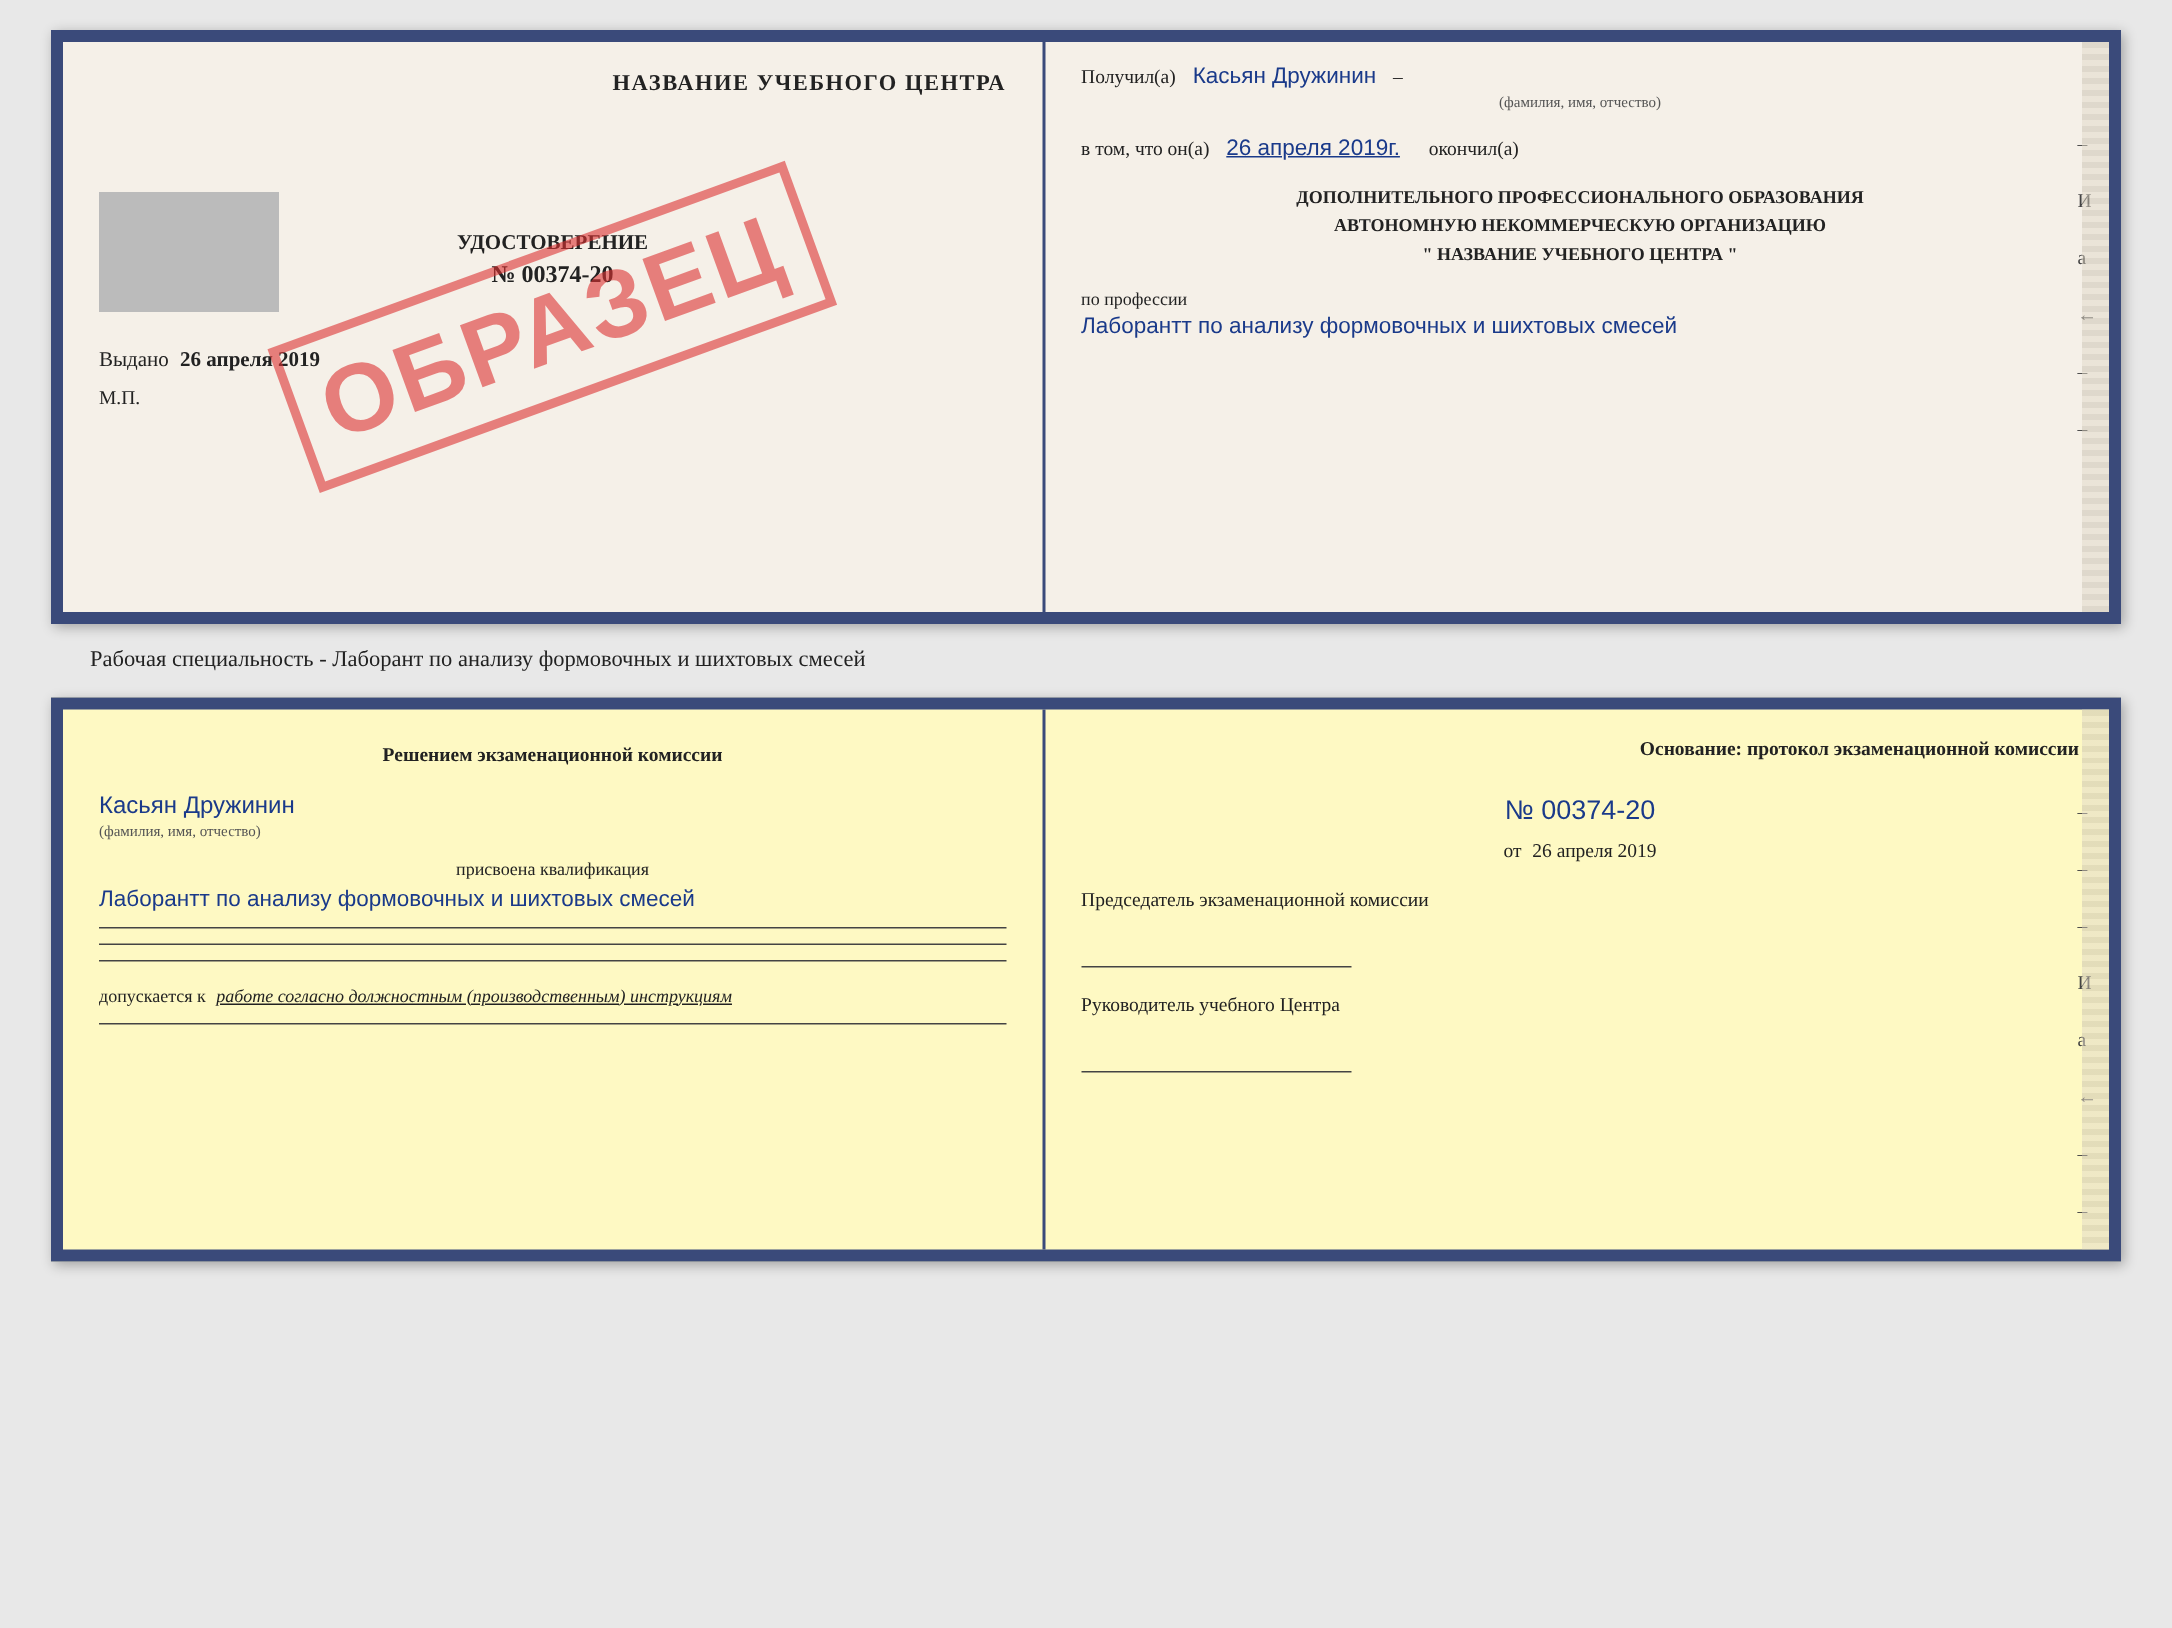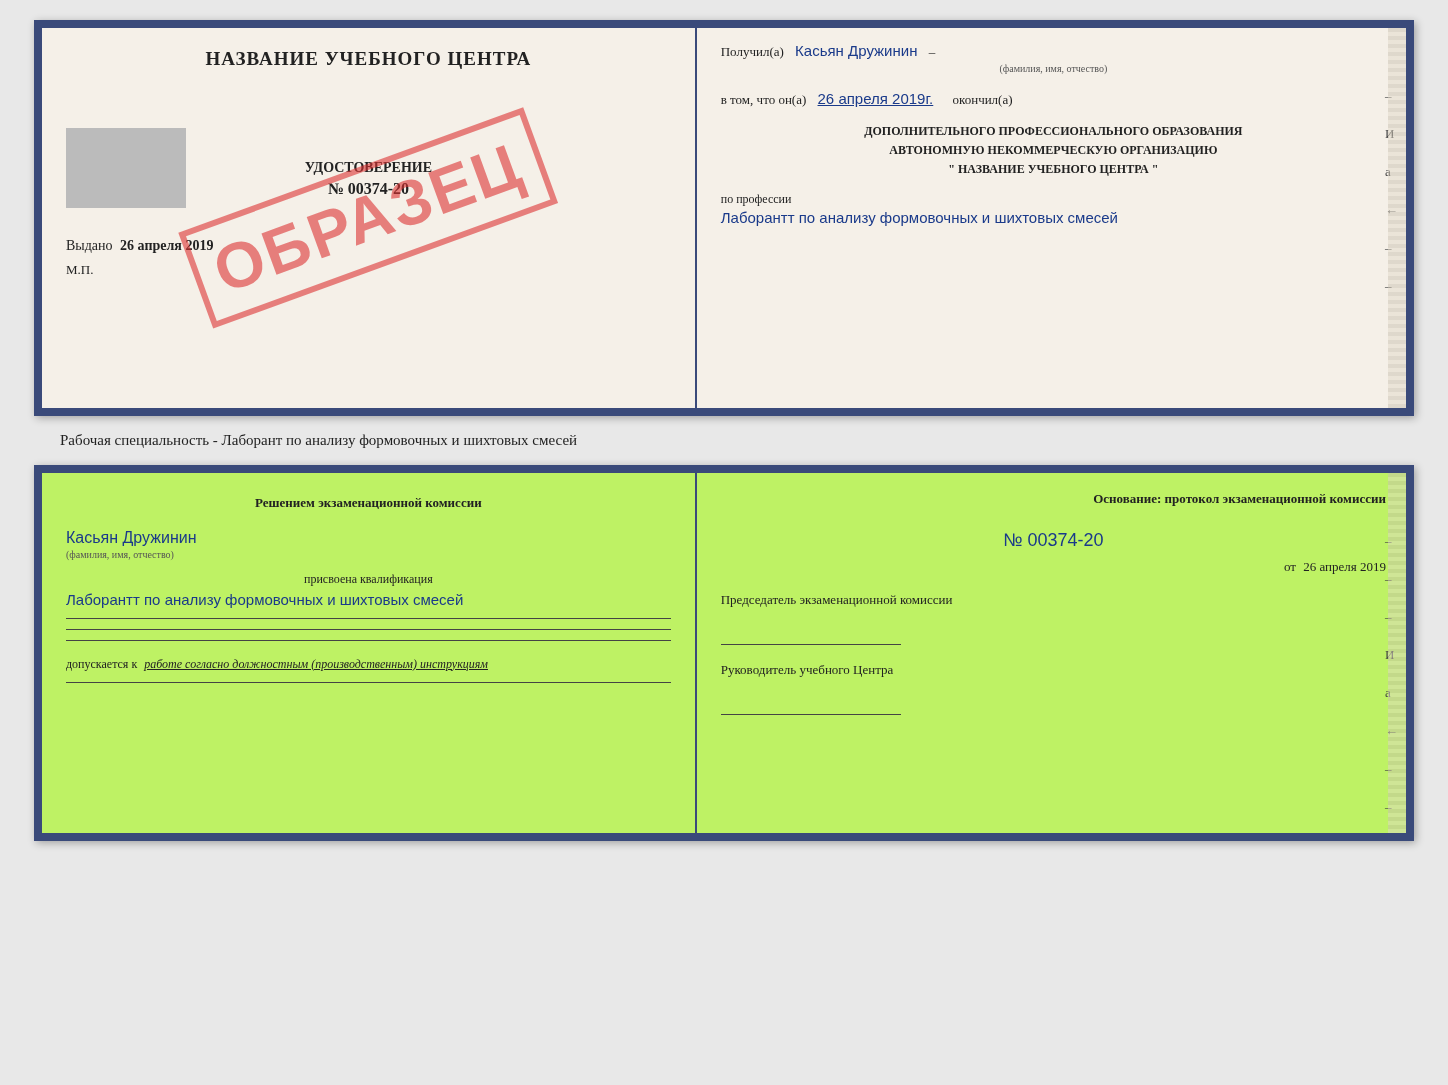--- a/index.html
+++ b/index.html
@@ -34,22 +34,22 @@
     }
 
     .doc-right {
       width: 52%;
       padding: 12px 20px 16px 24px;
       position: relative;
     }
 
     
     .cert-title {
-      text-align: center;
-      font-size: 19px;
+      text-align: right;
+      font-size: 15px;
       font-weight: bold;
       letter-spacing: 1px;
       color: #222;
       margin-bottom: 20px;
       text-transform: uppercase;
     }
 
     .cert-gray-box {
       width: 120px;
       height: 80px;
@@ -170,21 +170,21 @@
     .separator-text {
       font-size: 15px;
       color: #222;
       align-self: flex-start;
       padding-left: 40px;
     }
 
     
     .document-bottom {
       width: 1380px;
-      background: #bef264;
+      background: #fef9c3;
       border: 8px solid #3a4a7a;
       display: flex;
       position: relative;
       box-shadow: 2px 2px 8px rgba(0,0,0,0.3);
     }
 
     .bottom-left {
       width: 48%;
       border-right: 2px solid #3a4a7a;
       padding: 20px 24px 16px 24px;
@@ -263,21 +263,21 @@
       color: #1a3a8a;
       font-size: 18px;
       display: block;
       text-align: center;
       margin-bottom: 8px;
     }
 
     .br-date {
       font-size: 13px;
       color: #222;
-      text-align: right;
+      text-align: center;
       margin-bottom: 16px;
     }
 
     .br-role {
       font-size: 13px;
       color: #222;
       margin-bottom: 20px;
       line-height: 1.4;
     }
 

